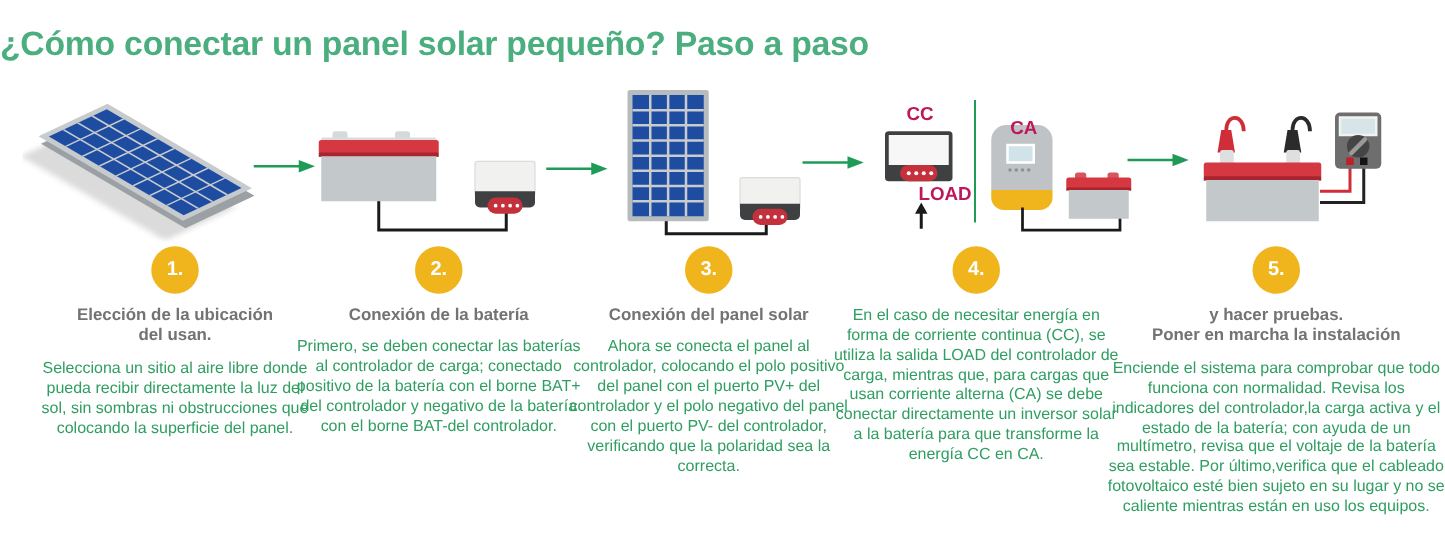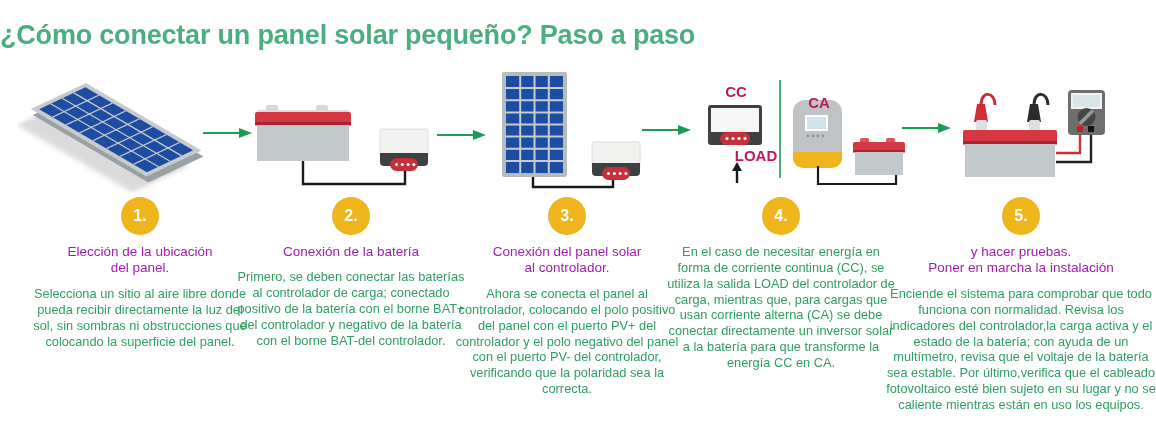--- a/index.html
+++ b/index.html
@@ -11,21 +11,21 @@
     position:absolute;top:20px;left:0;width:916px;text-align:left;
     font-size:27px;font-weight:bold;color:#4BAE7E;letter-spacing:-.2px;
   }
   .step-col{position:absolute;top:197px;text-align:center;}
   .num-circle{
     width:38px;height:38px;border-radius:50%;background:#F0B41C;margin:0 auto;
     display:flex;align-items:center;justify-content:center;
     color:#ffffff;font-size:16px;font-weight:bold;
   }
   .step-title{
-    margin-top:9px;font-size:13.5px;font-weight:normal;color:#a21caf;line-height:1.22;
+    margin-top:9px;font-size:13.5px;font-weight:bold;color:#737373;line-height:1.22;
   }
   .step-title span{display:block;}
   .step-body{
     margin-top:9px;font-size:12.8px;color:#2F9E61;line-height:1.24;font-weight:500;
   }
   .illu{position:absolute;}
   .flow-arrow{position:absolute;}
   .diag-label{
     position:absolute;font-size:15px;font-weight:bold;color:#be185d;text-align:center;
   }
@@ -219,38 +219,37 @@
   </svg>
   <svg class="flow-arrow" style="left:901px;top:121px;" width="52" height="14" viewBox="0 0 52 14">
     <line x1="1" y1="7" x2="38" y2="7" stroke="#1E9C57" stroke-width="2"></line>
     <polygon points="37,2 50,7 37,12" fill="#1E9C57"></polygon>
   </svg>
 
   <div class="step-col" style="left:32px;width:216px;">
     <div class="num-circle">1.</div>
     <div class="step-title">
       <span>Elección de la ubicación</span>
-      <span>del panel.</span>
+      <span>del usan.</span>
     </div>
     <div class="step-body">Selecciona un sitio al aire libre donde pueda recibir directamente la luz del sol, sin sombras ni obstrucciones que colocando la superficie del panel.</div>
   </div>
 
   <div class="step-col" style="left:235px;width:232px;">
     <div class="num-circle">2.</div>
     <div class="step-title">
       <span>Conexión de la batería</span>
     </div>
     <div class="step-body">Primero, se deben conectar las baterías al controlador de carga; conectado positivo de la batería con el borne BAT+ del controlador y negativo de la batería con el borne BAT-del controlador.</div>
   </div>
 
   <div class="step-col" style="left:453px;width:228px;">
     <div class="num-circle">3.</div>
     <div class="step-title">
       <span>Conexión del panel solar</span>
-      <span>al controlador.</span>
     </div>
     <div class="step-body">Ahora se conecta el panel al controlador, colocando el polo positivo del panel con el puerto PV+ del controlador y el polo negativo del panel con el puerto PV- del controlador, verificando que la polaridad sea la correcta.</div>
   </div>
 
   <div class="step-col" style="left:666px;width:230px;">
     <div class="num-circle">4.</div>
     <div class="step-body">En el caso de necesitar energía en forma de corriente continua (CC), se utiliza la salida LOAD del controlador de carga, mientras que, para cargas que usan corriente alterna (CA) se debe conectar directamente un inversor solar a la batería para que transforme la energía CC en CA.</div>
   </div>
 
   <div class="step-col" style="left:885px;width:272px;">

